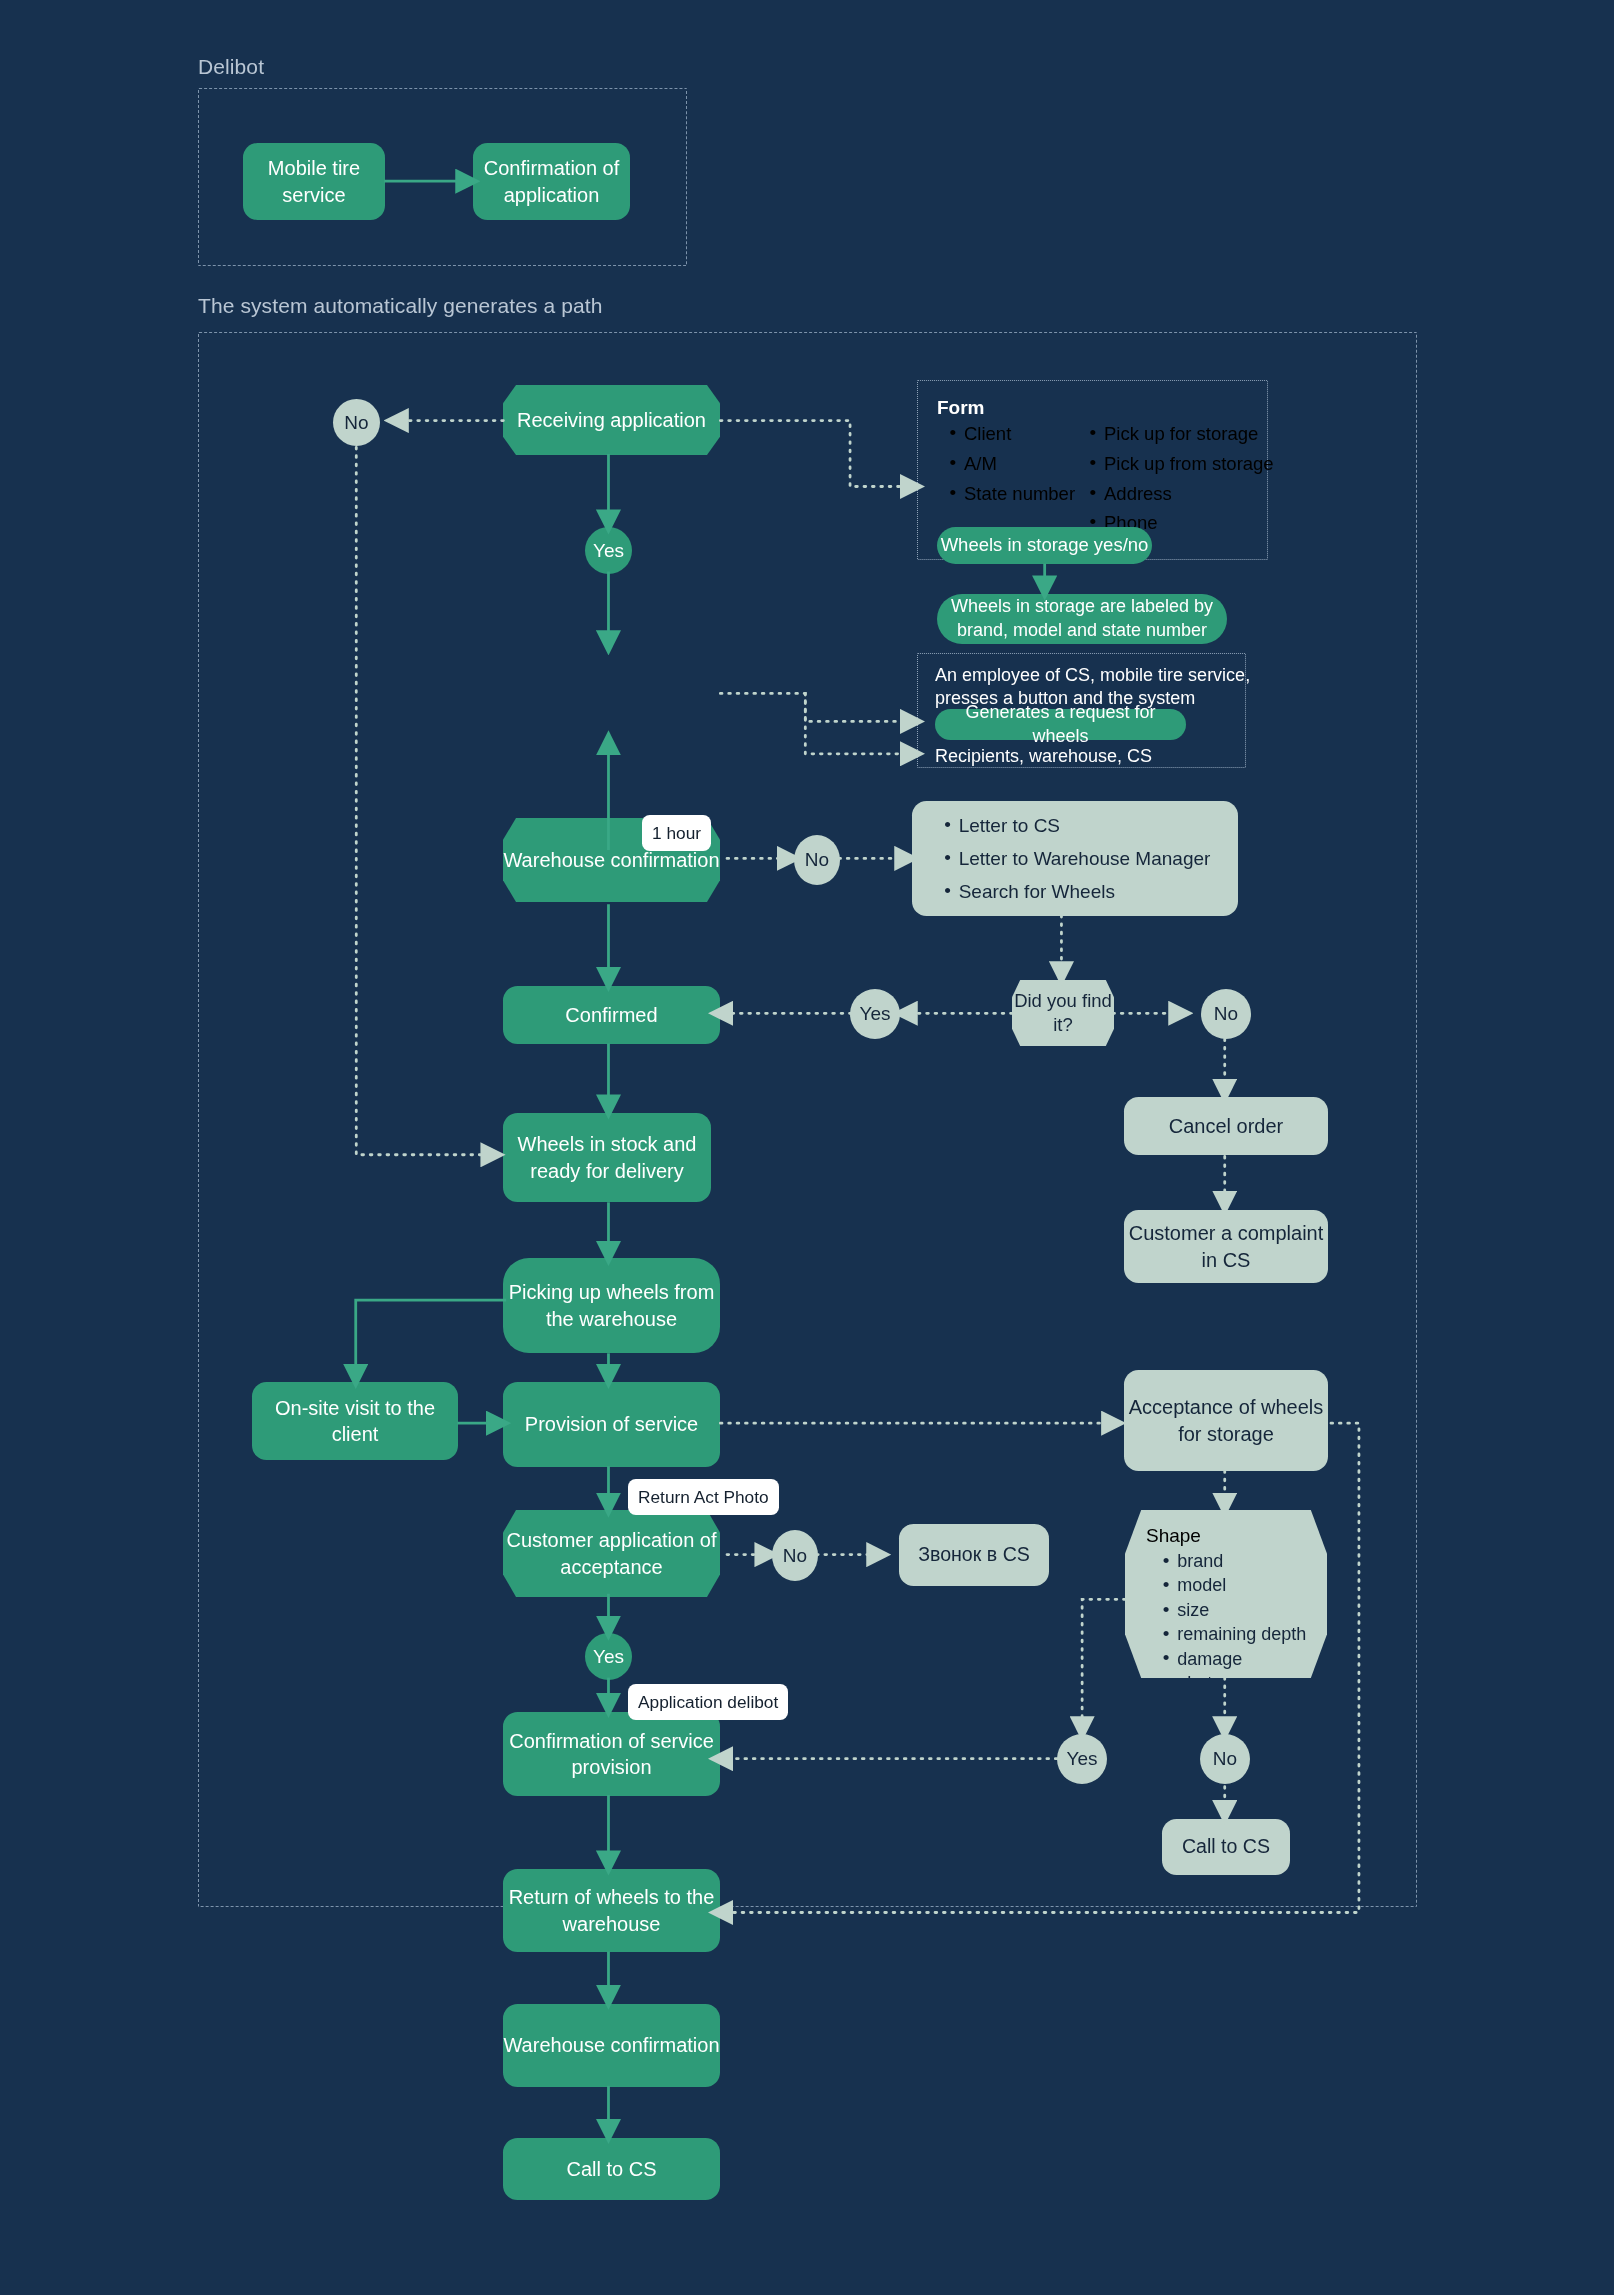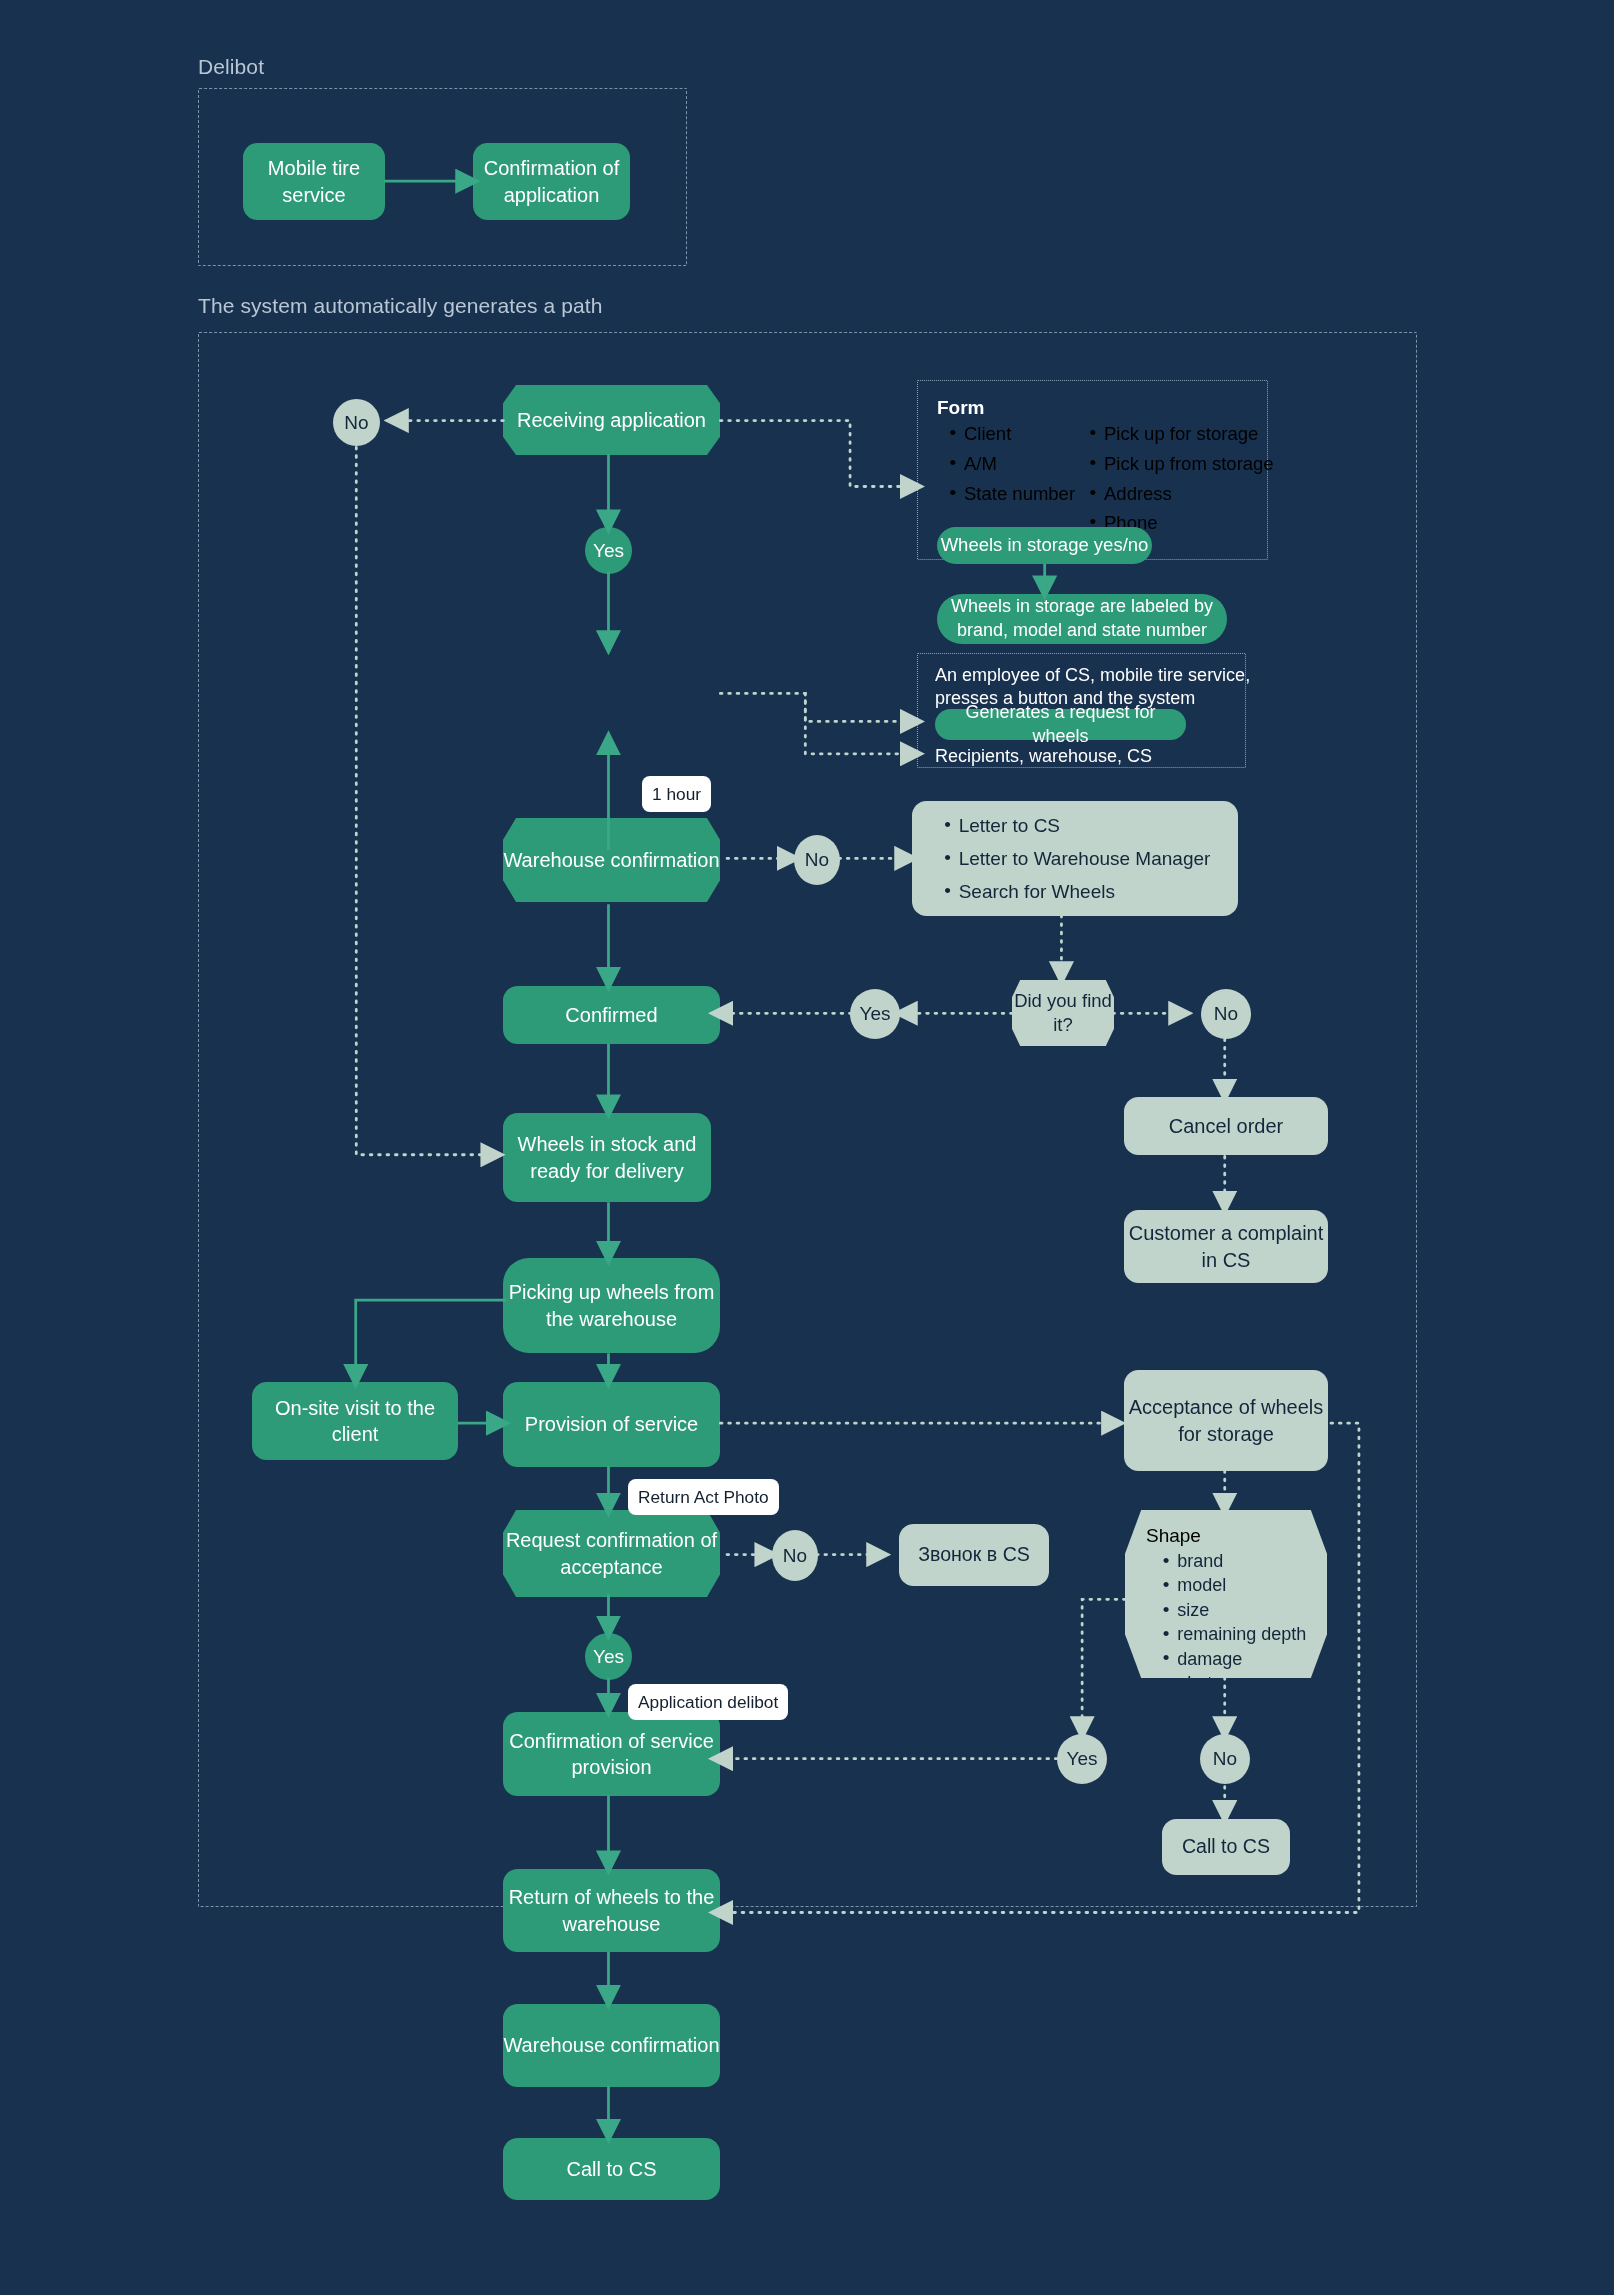--- a/index.html
+++ b/index.html
@@ -191,21 +191,21 @@
   <div class="dashed-box" style="left:198px; top:332px; width:1219px; height:1575px;"></div>
 
   <div class="node hex-green" style="left:503px; top:385px; width:217px; height:70px;">Receiving application</div>
 
   <div class="node ellipse-mint" style="left:333px; top:399px; width:47px; height:47px; font-size:19px;">No</div>
 
   <div class="node ellipse-green" style="left:585px; top:527px; width:47px; height:47px; font-size:19px;">Yes</div>
 
 
   <div class="node hex-green" style="left:503px; top:818px; width:217px; height:84px;">Warehouse confirmation</div>
-  <div class="tag" style="left:642px; top:776px;">1 hour</div>
+  <div class="tag" style="left:642px; top:815px;">1 hour</div>
 
   <div class="node ellipse-mint" style="left:794px; top:835px; width:46px; height:50px; font-size:19px;">No</div>
 
   <div class="node mint" style="left:912px; top:801px; width:326px; height:115px;">
     <ul class="ul dark-ul" style="text-align:left; font-size:19px;">
       <li>Letter to CS</li>
       <li>Letter to Warehouse Manager</li>
       <li style="margin-bottom:0;">Search for Wheels</li>
     </ul>
   </div>
@@ -223,21 +223,21 @@
   <div class="node mint" style="left:1124px; top:1210px; width:204px; height:73px;">Customer a complaint in CS</div>
 
   <div class="node green" style="left:503px; top:1113px; width:208px; height:89px;">Wheels in stock and ready for delivery</div>
 
   <div class="node green" style="left:503px; top:1258px; width:217px; height:95px;border-radius:26px;">Picking up wheels from the warehouse</div>
 
   <div class="node green" style="left:252px; top:1382px; width:206px; height:78px;">On-site visit to the client</div>
 
   <div class="node green" style="left:503px; top:1382px; width:217px; height:85px;">Provision of service</div>
 
-  <div class="node hex-green" style="left:503px; top:1510px; width:217px; height:87px;">Request confirmation of acceptance</div>
+  <div class="node hex-green" style="left:503px; top:1510px; width:217px; height:87px;">Customer application of acceptance</div>
   <div class="tag" style="left:628px; top:1479px;">Return Act Photo</div>
 
   <div class="node ellipse-mint" style="left:772px; top:1530px; width:46px; height:51px; font-size:19px;">No</div>
 
   <div class="node mint" style="left:899px; top:1524px; width:150px; height:62px; font-size:19.6px;">Звонок в CS</div>
 
   <div class="node ellipse-green" style="left:585px; top:1633px; width:47px; height:47px; font-size:19px;">Yes</div>
 
   <div class="node green" style="left:503px; top:1712px; width:217px; height:84px;">Confirmation of service provision</div>
   <div class="tag" style="left:628px; top:1684px;">Application delibot</div>

